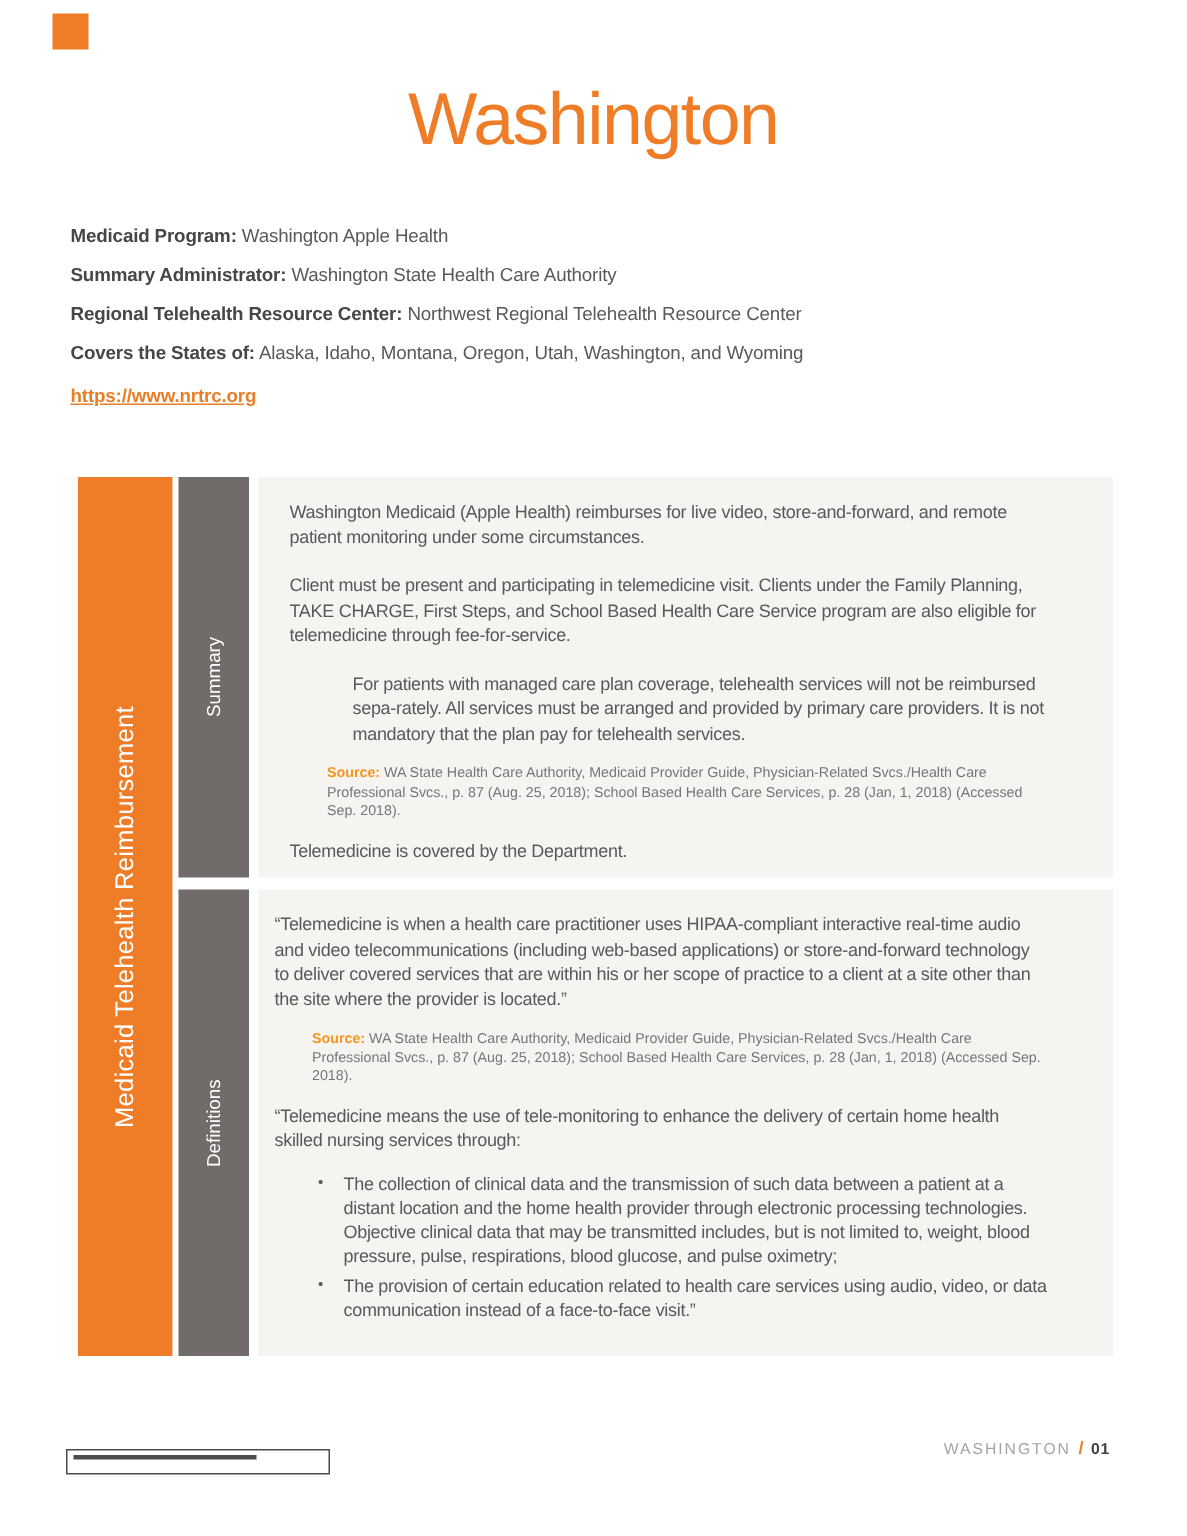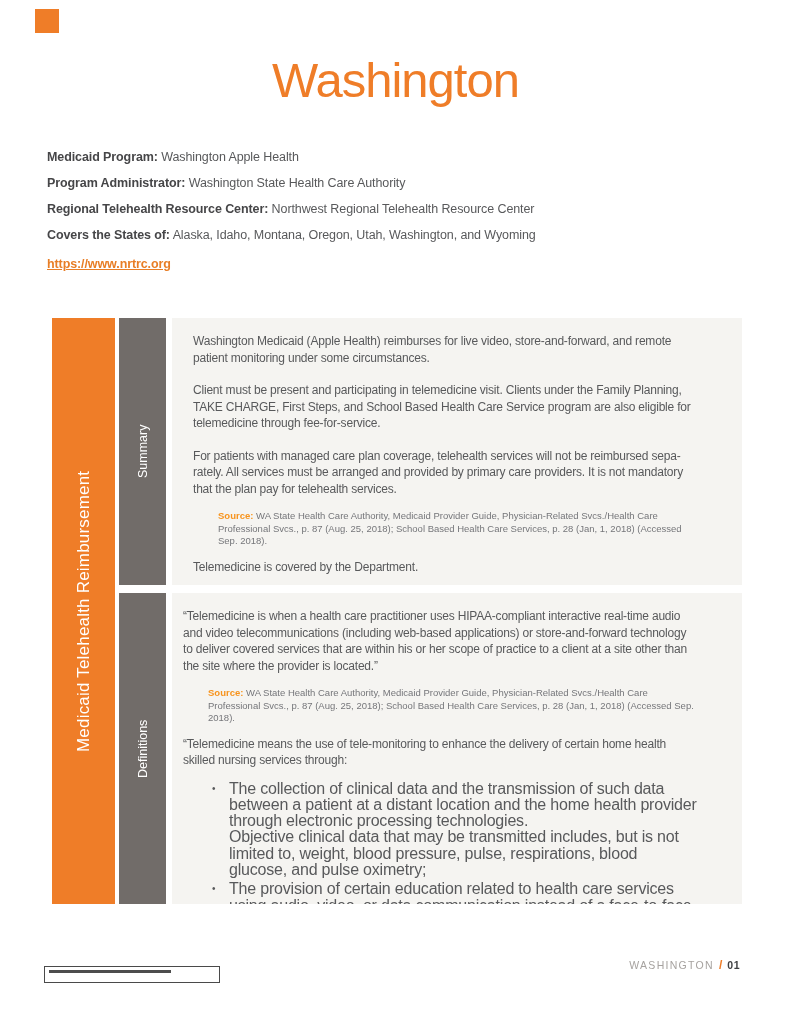--- a/index.html
+++ b/index.html
@@ -73,21 +73,21 @@
   .source-label { color: #F7941E; font-weight: bold; }
 
   .sub-heading {
     font-size: 12px; font-weight: bold; letter-spacing: -0.2px;
     color: #4C4D4F; margin: 0 0 2px 0; line-height: 16.5px;
   }
 
   .bullet-list { margin: 0 0 10px 0; padding: 0 0 0 46px; list-style: none; }
   .bullet-item {
     position: relative;
-    font-size: 16px; line-height: 16.3px; letter-spacing: -0.2px;
+    font-size: 12px; line-height: 16.3px; letter-spacing: -0.2px;
     color: #58595B; margin-bottom: 3px;
     white-space: pre-line;
   }
   .bullet-item::before {
     content: "\2022";
     position: absolute; left: -17px; top: 0;
     font-size: 10px; color: #58595B;
   }
 
   .footnote-box {
@@ -116,21 +116,21 @@
   <div class="corner-square"></div>
 
   <div class="page-title">Washington</div>
 
   <div class="meta-block">
     <div class="meta-row">
       <span class="meta-label">Medicaid Program:</span>
       <span class="meta-value">Washington Apple Health</span>
     </div>
     <div class="meta-row">
-      <span class="meta-label">Program Administrator:</span>
+      <span class="meta-label">Summary Administrator:</span>
       <span class="meta-value">Washington State Health Care Authority</span>
     </div>
     <div class="meta-row">
       <span class="meta-label">Regional Telehealth Resource Center:</span>
       <span class="meta-value">Northwest Regional Telehealth Resource Center</span>
     </div>
     <div class="meta-row">
       <span class="meta-label">Covers the States of:</span>
       <span class="meta-value">Alaska, Idaho, Montana, Oregon, Utah, Washington, and Wyoming</span>
     </div>
@@ -153,21 +153,21 @@
       <div class="tab tab-definitions">
         <div class="v-label">Definitions</div>
       </div>
     </div>
 
     <div class="content-col">
 
       <div class="content-section section-summary">
         <p class="body-text">Washington Medicaid (Apple Health) reimburses for live video, store-and-forward, and remote patient monitoring under some circumstances.</p>
         <p class="body-text">Client must be present and participating in telemedicine visit.  Clients under the Family Planning, TAKE CHARGE, First Steps, and School Based Health Care Service program are also eligible for telemedicine through fee-for-service.</p>
-        <p class="body-text" style="margin-bottom:13px;">For patients with managed care plan coverage, telehealth services will not be reimbursed sepa-rately. All services must be arranged and provided by primary care providers. It is not mandatory that the plan pay for telehealth services.</p>
+        <p class="body-text" style="margin-bottom:13px;margin-left:42px;">For patients with managed care plan coverage, telehealth services will not be reimbursed sepa-rately. All services must be arranged and provided by primary care providers. It is not mandatory that the plan pay for telehealth services.</p>
         <p class="source-note"><span class="source-label">Source:</span> <span>WA State Health Care Authority, Medicaid Provider Guide, Physician-Related Svcs./Health Care Professional Svcs., p. 87 (Aug. 25, 2018); School Based Health Care Services, p. 28 (Jan, 1, 2018) (Accessed Sep. 2018).</span></p>
         <p class="body-text" style="margin-bottom:12px;">Telemedicine is covered by the Department.</p>
 
       </div>
 
       <div class="content-gap"></div>
 
       <div class="content-section section-definitions">
         <p class="body-text" style="margin-bottom:13px;">“Telemedicine is when a health care practitioner uses HIPAA-compliant interactive real-time audio and video telecommunications (including web-based applications) or store-and-forward technology to deliver covered services that are within his or her scope of practice to a client at a site other than the site where the provider is located.”</p>
         <p class="source-note"><span class="source-label">Source:</span> <span>WA State Health Care Authority, Medicaid Provider Guide, Physician-Related Svcs./Health Care Professional Svcs., p. 87 (Aug. 25, 2018); School Based Health Care Services, p. 28 (Jan, 1, 2018) (Accessed Sep. 2018).</span></p>

